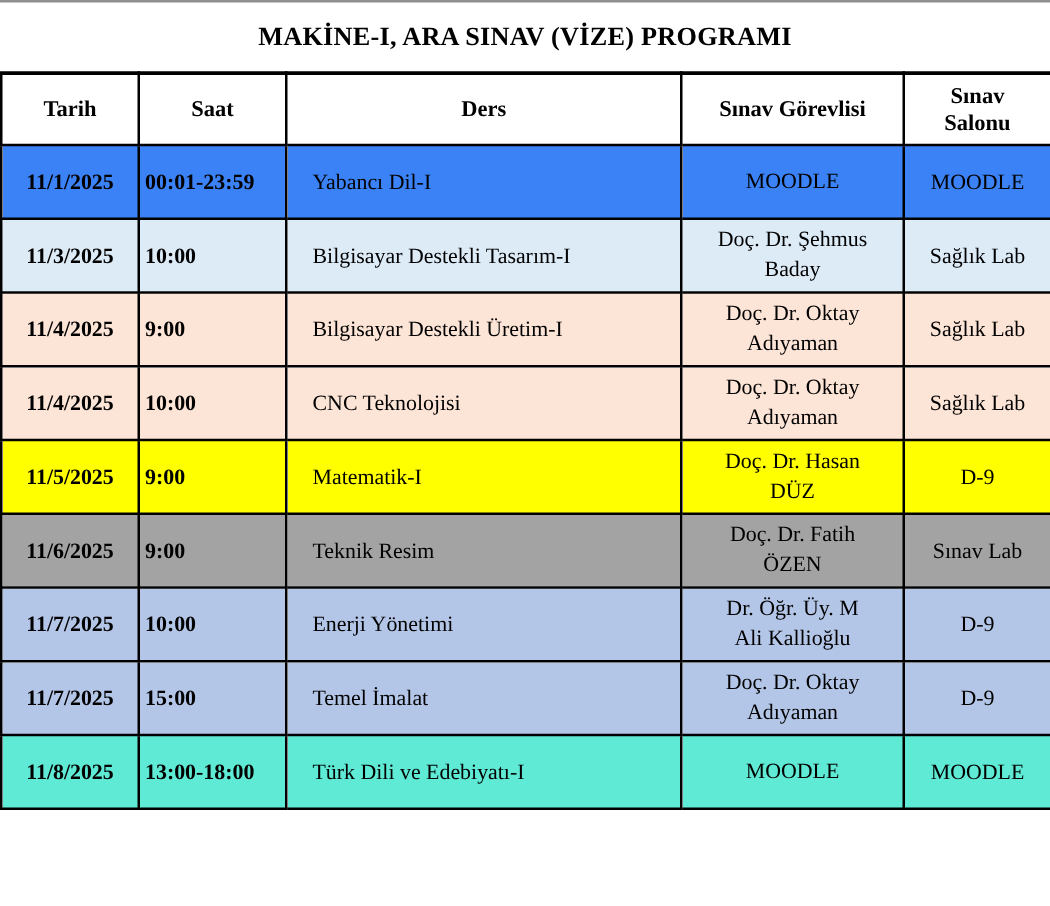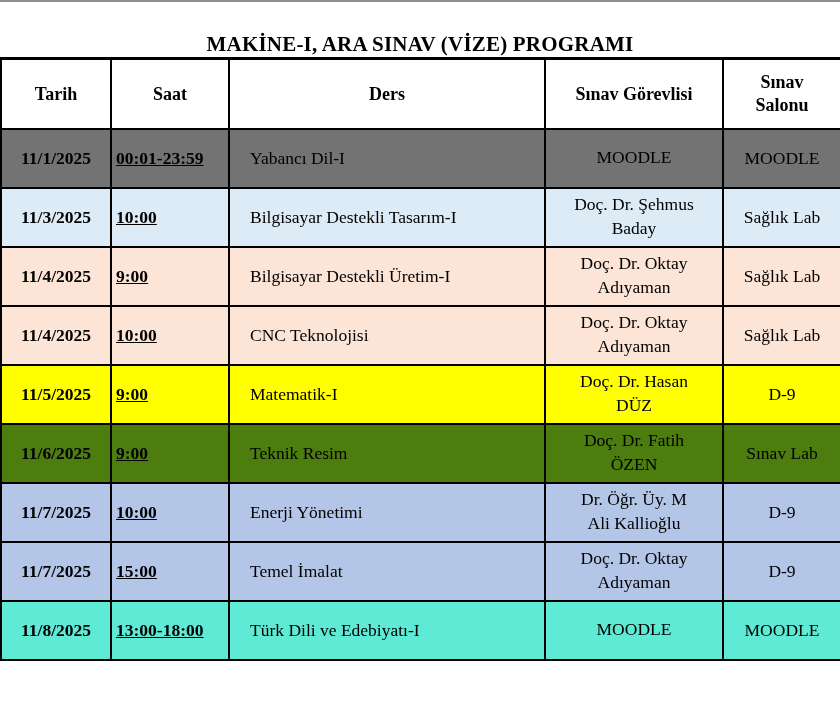--- a/index.html
+++ b/index.html
@@ -7,53 +7,53 @@
   body {
     background: #ffffff;
     font-family: "Liberation Serif", serif;
     color: #000000;
   }
   .page { width: 840px; height: 725px; overflow: hidden; }
   .top-edge { height: 2px; width: 100%; background: #8f8f8f; }
   .title-bar {
     height: 55px;
     display: flex;
-    align-items: flex-end;
+    align-items: center;
     justify-content: center;
   }
   .title-bar .title {
     font-weight: bold;
     font-size: 21px;
     letter-spacing: 0.2px;
   }
   table.exam {
     width: 840px;
     border-collapse: collapse;
     table-layout: fixed;
     border: 2px solid #000;
     border-top: 3px solid #000;
   }
   table.exam th, table.exam td {
     border: 2px solid #000;
     overflow: hidden;
     vertical-align: middle;
   }
-  thead tr { height: 70px; }
+  thead tr { height: 57px; }
   tbody tr { height: 59px; }
   th {
     font-size: 18px;
     font-weight: bold;
     text-align: center;
     white-space: pre-line;
     line-height: 1.25;
     background: #ffffff;
   }
   td { font-size: 17.5px; }
   td.c-tarih { font-weight: bold; text-align: center; }
-  td.c-saat  { font-weight: bold; text-align: left; padding-left: 4px; text-decoration: underline; }
+  td.c-saat  { font-weight: bold; text-align: left; padding-left: 4px; }
   td.c-ders  { text-align: left; padding-left: 20px; }
   td.c-gorevlisi { text-align: center; white-space: pre-line; line-height: 1.35; }
   td.c-salonu { text-align: center; }
   col.w-tarih { width: 110px; }
   col.w-saat  { width: 118px; }
   col.w-ders  { width: 316px; }
   col.w-gorevlisi { width: 178px; }
   col.w-salonu { width: 118px; }
 </style>
 </head>
@@ -79,21 +79,21 @@
         <th>Tarih</th>
         <th>Saat</th>
         <th>Ders</th>
         <th>Sınav Görevlisi</th>
         <th>Sınav
 Salonu</th>
       </tr>
     </thead>
     <tbody>
 
-    <tr style="background-color: #737373;">
+    <tr style="background-color: #3b82f6;">
         <td class="c-tarih">11/1/2025</td>
         <td class="c-saat">00:01-23:59</td>
         <td class="c-ders">Yabancı Dil-I</td>
         <td class="c-gorevlisi">MOODLE</td>
         <td class="c-salonu">MOODLE</td>
       </tr>
         <tr style="background-color: rgb(221, 235, 247);">
         <td class="c-tarih">11/3/2025</td>
         <td class="c-saat">10:00</td>
         <td class="c-ders">Bilgisayar Destekli Tasarım-I</td>
@@ -118,21 +118,21 @@
         <td class="c-salonu">Sağlık Lab</td>
       </tr>
         <tr style="background-color: rgb(255, 255, 0);">
         <td class="c-tarih">11/5/2025</td>
         <td class="c-saat">9:00</td>
         <td class="c-ders">Matematik-I</td>
         <td class="c-gorevlisi">Doç. Dr. Hasan
 DÜZ</td>
         <td class="c-salonu">D-9</td>
       </tr>
-        <tr style="background-color: #4d7c0f;">
+        <tr style="background-color: #a3a3a3;">
         <td class="c-tarih">11/6/2025</td>
         <td class="c-saat">9:00</td>
         <td class="c-ders">Teknik Resim</td>
         <td class="c-gorevlisi">Doç. Dr. Fatih
 ÖZEN</td>
         <td class="c-salonu">Sınav Lab</td>
       </tr>
         <tr style="background-color: rgb(180, 198, 231);">
         <td class="c-tarih">11/7/2025</td>
         <td class="c-saat">10:00</td>

